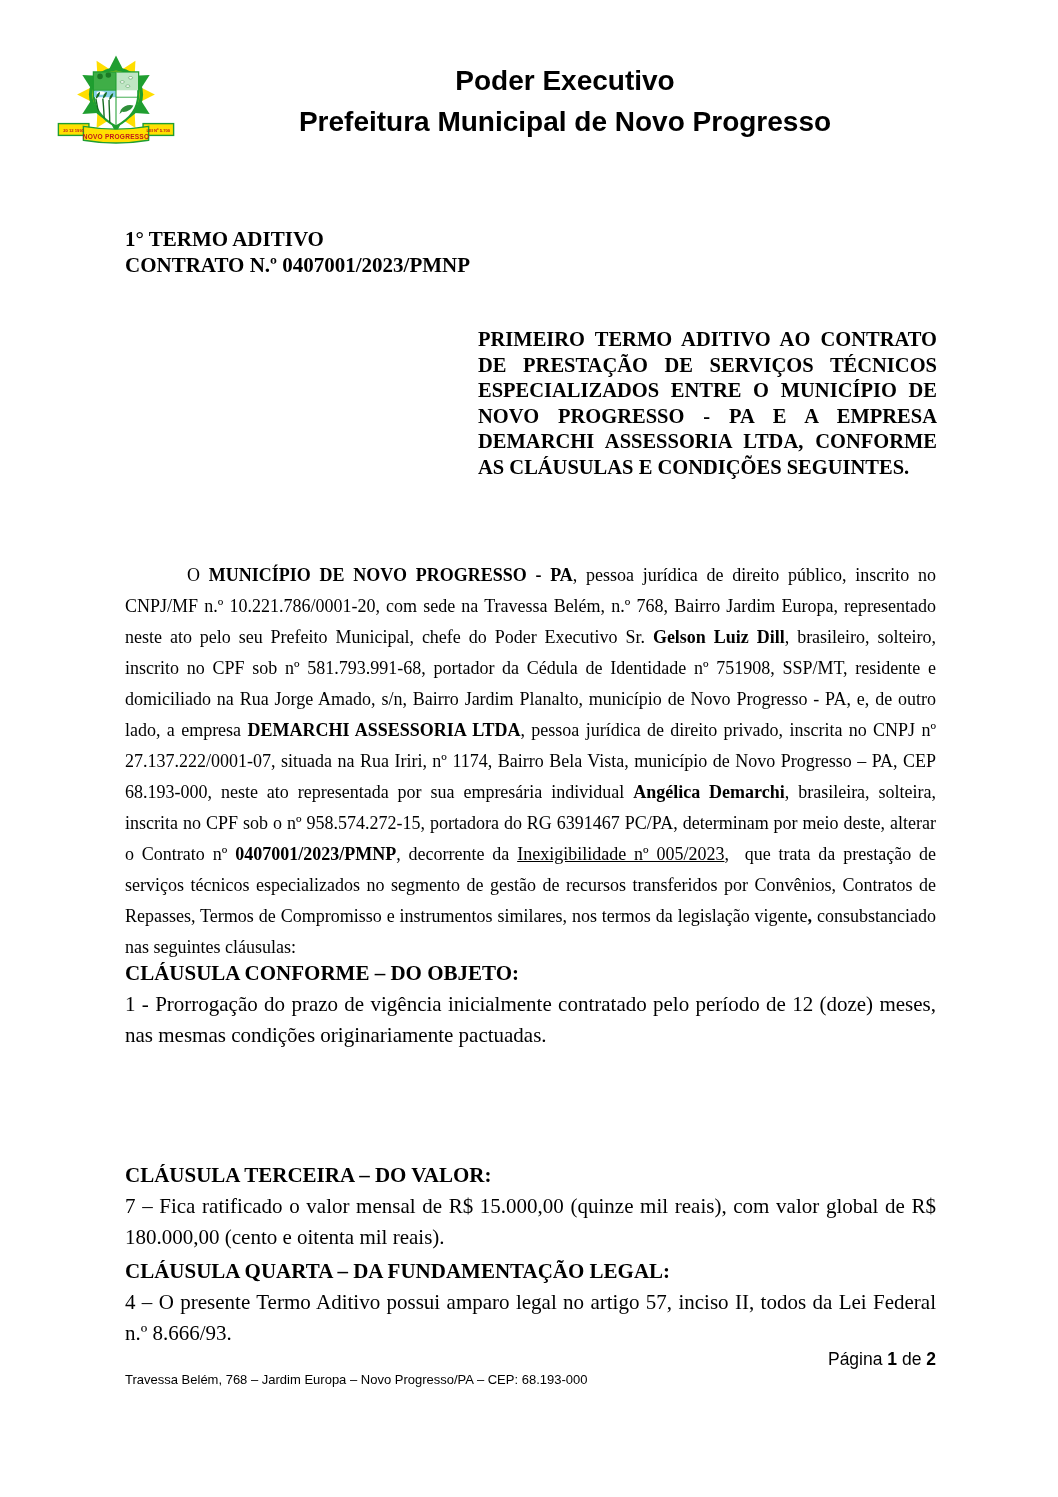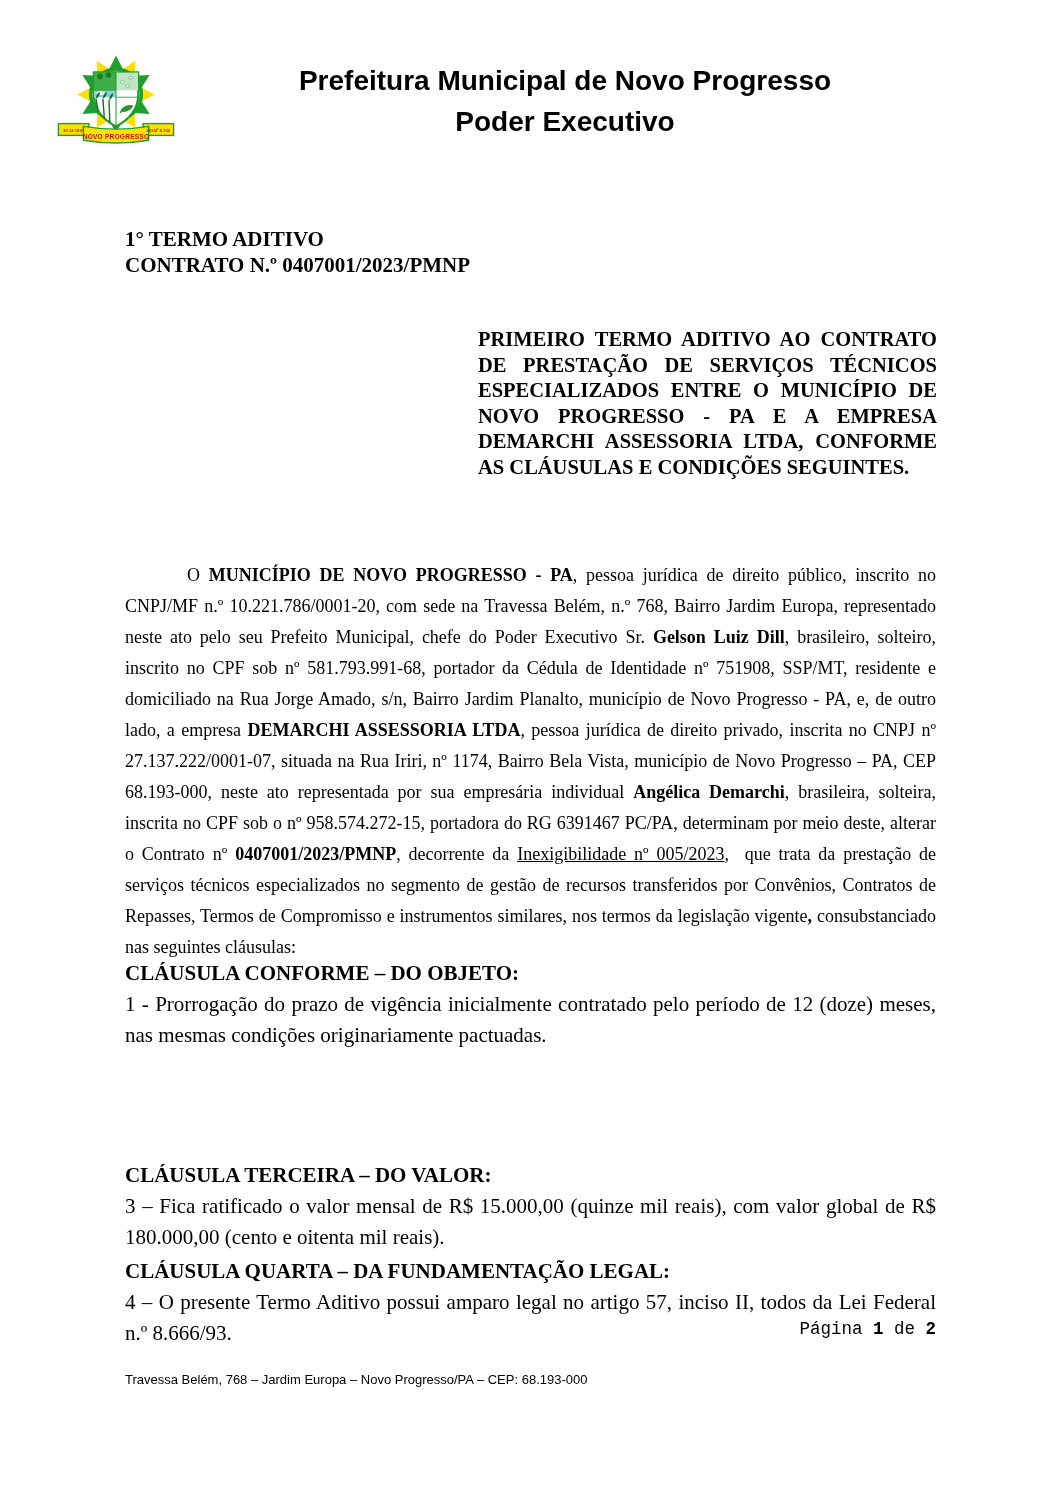--- a/index.html
+++ b/index.html
@@ -93,25 +93,25 @@
     top: 1369px;
     left: 125px;
     width: 811px;
     text-align: left;
     font-family: "Liberation Sans", sans-serif;
     font-size: 13px;
     line-height: 22px;
   }
   .footer-page {
     position: absolute;
-    top: 1318px;
+    top: 1348px;
     left: 125px;
     width: 811px;
     text-align: right;
-    font-family: Liberation Mono, monospace;
+    font-family: Liberation Sans, sans-serif;
     font-size: 17.5px;
     line-height: 22px;
   }
 </style>
 </head>
 <body>
 
 <div class="page">
 
   <svg class="logo" viewBox="0 0 170 140" xmlns="http://www.w3.org/2000/svg" aria-hidden="true">
@@ -165,42 +165,42 @@
       <rect x="2" y="104" width="44" height="17" fill="#ffe000" stroke="#1f9e30" stroke-width="2"></rect>
       <rect x="124" y="104" width="44" height="17" fill="#ffe000" stroke="#1f9e30" stroke-width="2"></rect>
       <path d="M38,108 Q85,116 132,108 L132,128 Q85,136 38,128 Z" fill="#ffe000" stroke="#1f9e30" stroke-width="2"></path>
       <text x="24" y="115.5" font-family="Liberation Sans, sans-serif" font-size="6" font-weight="bold" fill="#c01818" text-anchor="middle">20 12 1991</text>
       <text x="146" y="115.5" font-family="Liberation Sans, sans-serif" font-size="6" font-weight="bold" fill="#c01818" text-anchor="middle">LEI Nº 5.700</text>
       <text x="85" y="126" font-family="Liberation Sans, sans-serif" font-size="9.5" font-weight="bold" fill="#c01818" text-anchor="middle" letter-spacing="0.3">NOVO PROGRESSO</text>
     </g>
   </svg>
 
   <div class="header-text">
+    <div>Poder Executivo</div>
     <div>Prefeitura Municipal de Novo Progresso</div>
-    <div>Poder Executivo</div>
   </div>
 
   <div class="doc-title">
     <div>1° TERMO ADITIVO</div>
     <div>CONTRATO N.º 0407001/2023/PMNP</div>
   </div>
 
   <div class="preamble">PRIMEIRO TERMO ADITIVO AO CONTRATO DE PRESTAÇÃO DE SERVIÇOS TÉCNICOS ESPECIALIZADOS ENTRE O MUNICÍPIO DE NOVO PROGRESSO - PA E A EMPRESA DEMARCHI ASSESSORIA LTDA, CONFORME AS CLÁUSULAS E CONDIÇÕES SEGUINTES.</div>
 
   <p class="body-par"><span>O </span><span style="font-weight: bold;">MUNICÍPIO DE NOVO PROGRESSO - PA</span><span>, pessoa jurídica de direito público, inscrito no CNPJ/MF n.º 10.221.786/0001-20, com sede na Travessa Belém, n.º 768, Bairro Jardim Europa, representado neste ato pelo seu Prefeito Municipal, chefe do Poder Executivo Sr. </span><span style="font-weight: bold;">Gelson Luiz Dill</span><span>, brasileiro, solteiro, inscrito no CPF sob nº 581.793.991-68, portador da Cédula de Identidade nº 751908, SSP/MT, residente e domiciliado na Rua Jorge Amado, s/n, Bairro Jardim Planalto, município de Novo Progresso - PA, e, de outro lado, a empresa </span><span style="font-weight: bold;">DEMARCHI ASSESSORIA LTDA</span><span>, pessoa jurídica de direito privado, inscrita no CNPJ nº 27.137.222/0001-07, situada na Rua Iriri, nº 1174, Bairro Bela Vista, município de Novo Progresso – PA, CEP 68.193-000, neste ato representada por sua empresária individual </span><span style="font-weight: bold;">Angélica Demarchi</span><span>, brasileira, solteira, inscrita no CPF sob o nº 958.574.272-15, portadora do RG 6391467 PC/PA, determinam por meio deste, alterar o Contrato nº </span><span style="font-weight: bold;">0407001/2023/PMNP</span><span>, decorrente da </span><span style="text-decoration: underline;">Inexigibilidade nº 005/2023</span><span>,&nbsp; que trata da prestação de serviços técnicos especializados no segmento de gestão de recursos transferidos por Convênios, Contratos de Repasses, Termos de Compromisso e instrumentos similares, nos termos da legislação vigente</span><span style="font-weight: bold;">,</span><span> consubstanciado nas seguintes cláusulas:</span></p>
 
   <section class="clause clause-1">
     <h2>CLÁUSULA CONFORME – DO OBJETO:</h2>
     <p>1 - Prorrogação do prazo de vigência inicialmente contratado pelo período de 12 (doze) meses, nas mesmas condições originariamente pactuadas.</p>
   </section>
 
 
   <section class="clause clause-3">
     <h2>CLÁUSULA TERCEIRA – DO VALOR:</h2>
-    <p>3 – Fica ratificado o valor mensal de R$ 15.000,00 (quinze mil reais), com valor global de R$ 180.000,00 (cento e oitenta mil reais).</p>
+    <p>7 – Fica ratificado o valor mensal de R$ 15.000,00 (quinze mil reais), com valor global de R$ 180.000,00 (cento e oitenta mil reais).</p>
   </section>
 
   <section class="clause clause-4">
     <h2>CLÁUSULA QUARTA – DA FUNDAMENTAÇÃO LEGAL:</h2>
     <p>4 – O presente Termo Aditivo possui amparo legal no artigo 57, inciso II, todos da Lei Federal n.º 8.666/93.</p>
   </section>
 
   <div class="footer-address">Travessa Belém, 768 – Jardim Europa – Novo Progresso/PA – CEP: 68.193-000</div>
   <div class="footer-page"><span>Página </span><span style="font-weight: bold;">1</span><span> de </span><span style="font-weight: bold;">2</span></div>
 

